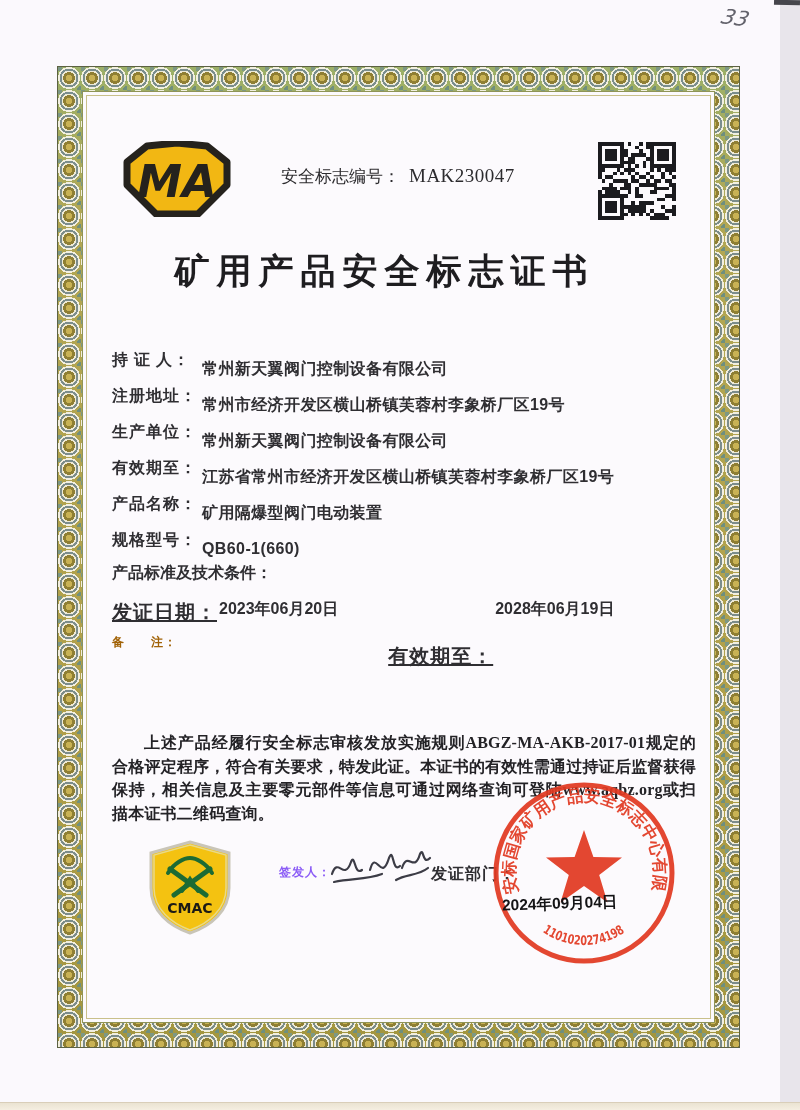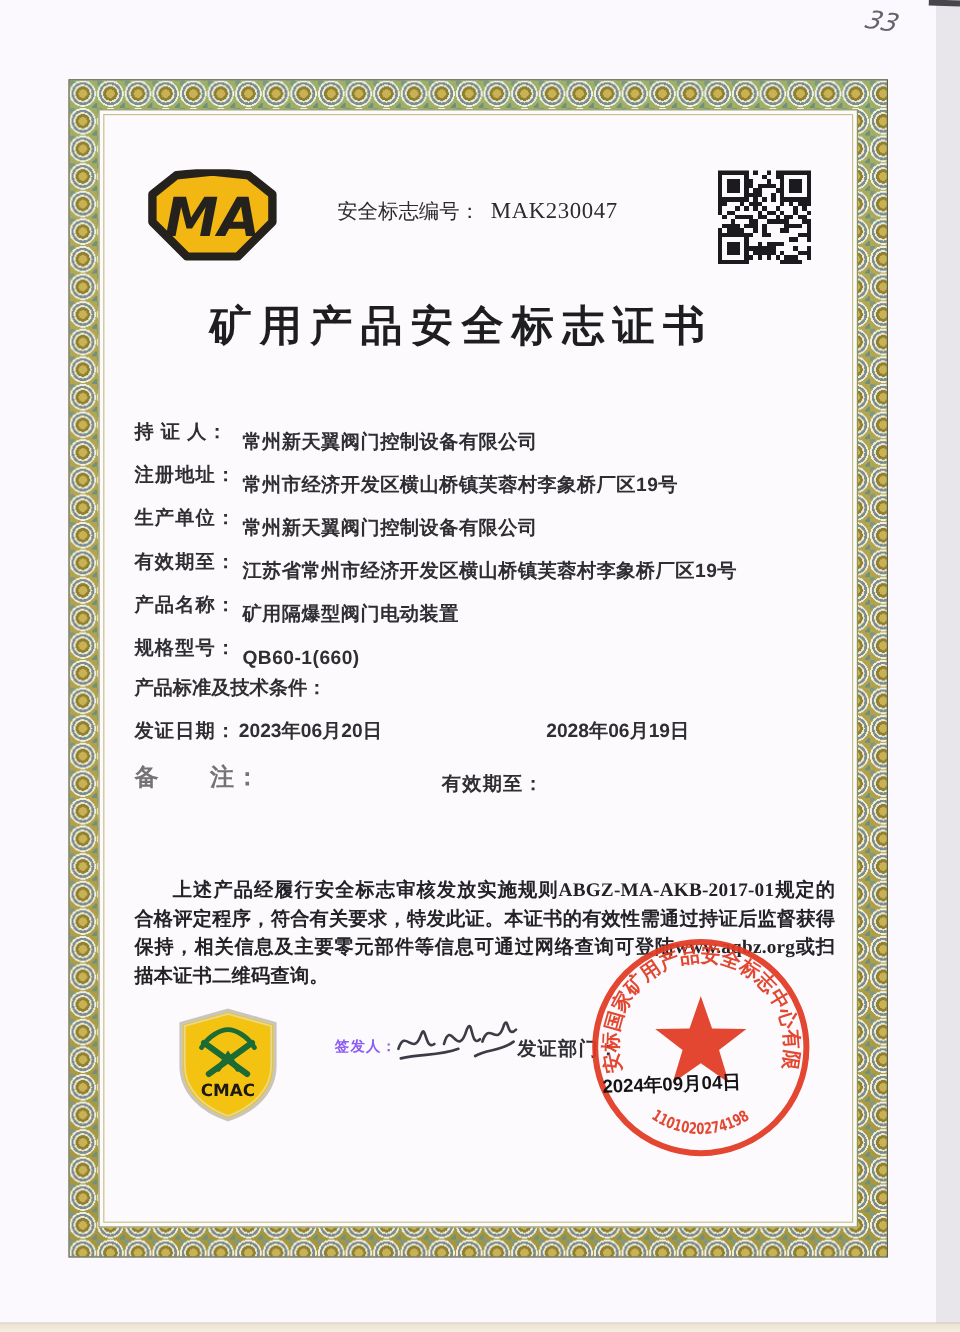--- a/index.html
+++ b/index.html
@@ -34,25 +34,25 @@
          font-size:35px;font-weight:bold;color:#1e1d20;letter-spacing:7px;}
   
   .fields{position:absolute;left:112px;top:342px;width:592px;}
   .field-row{display:flex;align-items:center;min-height:30.5px;color:#2f2e32;}
   .f-label{flex:none;width:90px;font-size:16px;font-weight:600;letter-spacing:1px;white-space:nowrap;}
   .f-value{font-size:16px;font-weight:bold;font-family:"Liberation Sans","DejaVu Sans",sans-serif;
            letter-spacing:.4px;line-height:19px;padding-top:1px;margin-top:16px;}
   .field-row.wide .f-label{width:auto;margin-right:12px;letter-spacing:0;}
   .field-row.wide .f-value{width:382px;}
   .dates-row{position:absolute;left:112px;top:599px;display:flex;color:#2f2e32;}
-  .dates-row .lbl{font-size:16px;font-weight:600;letter-spacing:1px;}
+  .dates-row .lbl{font-size:20px;font-weight:600;letter-spacing:1px;text-decoration:underline;}
   .dates-row .val{font-size:16px;font-weight:bold;font-family:"Liberation Sans","DejaVu Sans",sans-serif;margin-left:2px;}
   .gap50{margin-left:50px;margin-top:44px;}
-  .remark-row{position:absolute;left:112px;top:634px;font-size:20px;font-weight:600;
-              letter-spacing:1px;color:#737373;}
+  .remark-row{position:absolute;left:112px;top:634px;font-size:12px;font-weight:600;
+              letter-spacing:1px;color:#a16207;}
   
   .statement{position:absolute;left:112px;top:731px;width:584px;font-size:16px;font-weight:bold;
              color:#232226;line-height:23.5px;text-indent:2em;letter-spacing:.2px;text-align:justify;}
   
   .cmac{position:absolute;left:144px;top:839px;}
   .signer{position:absolute;left:279px;top:864px;font-size:12px;font-weight:600;letter-spacing:1px;color:#8b5cf6;}
   .sig{position:absolute;left:322px;top:840px;}
   .dept{position:absolute;left:431px;top:864px;font-size:16px;font-weight:600;letter-spacing:1px;color:#2f2e32;}
   .stamp{position:absolute;left:487px;top:778px;}
   .stamp-date{position:absolute;left:502px;top:893px;width:150px;font-size:15.5px;font-weight:bold;

